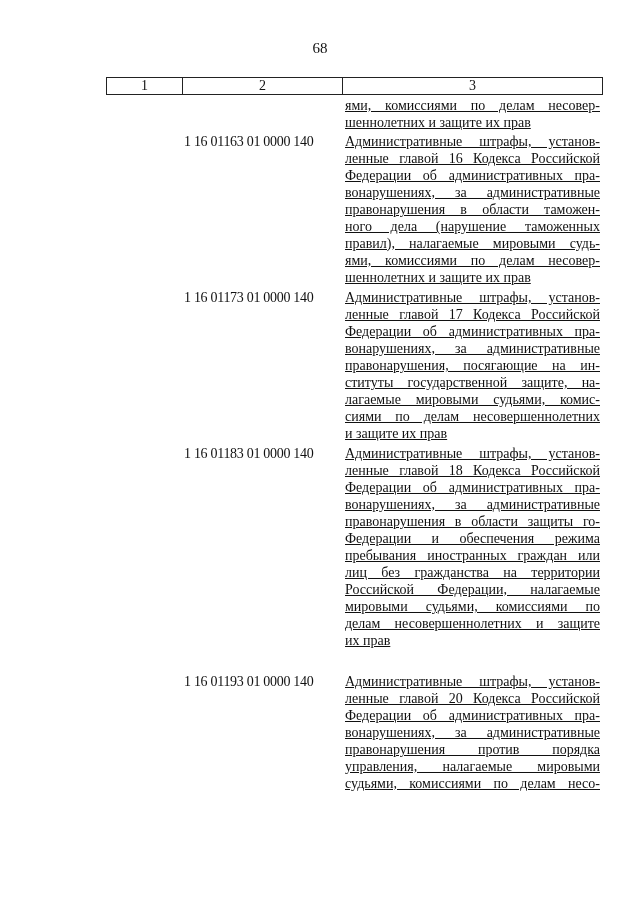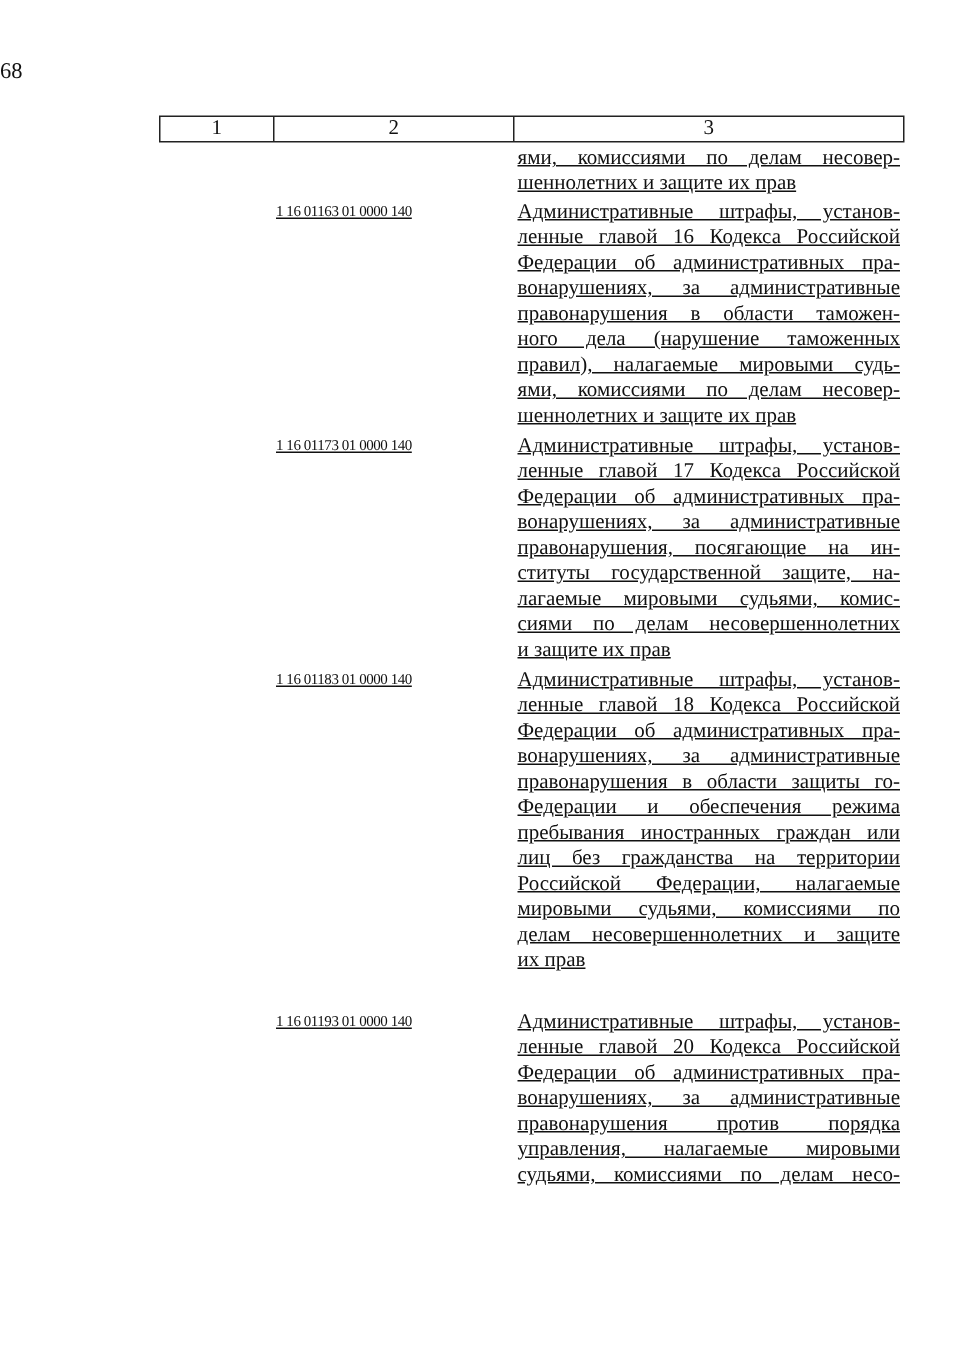--- a/index.html
+++ b/index.html
@@ -13,21 +13,21 @@
       position: relative;
       overflow: hidden;
       font-family: "Liberation Serif", "DejaVu Serif", serif;
       color: #111111;
     }
     .page-number {
       position: absolute;
       top: 39px;
       left: 0;
       width: 640px;
-      text-align: left;
+      text-align: center;
       font-size: 15px;
       line-height: 18px;
     }
     .header-table {
       position: absolute;
       top: 77px;
       left: 106px;
       width: 497px;
       height: 18px;
       border: 1px solid #222;
@@ -46,25 +46,24 @@
 
     .row {
       position: absolute;
       left: 0;
       width: 640px;
     }
     .code {
       position: absolute;
       left: 184px;
       width: 155px;
-      font-size: 10px;
+      font-size: 14px;
       line-height: 17px;
       white-space: nowrap;
       letter-spacing: -0.3px;
-      text-decoration: underline;
     }
     .desc {
       position: absolute;
       left: 345px;
       width: 255px;
       font-size: 14px;
       line-height: 17px;
     }
     .line {
       display: block;

